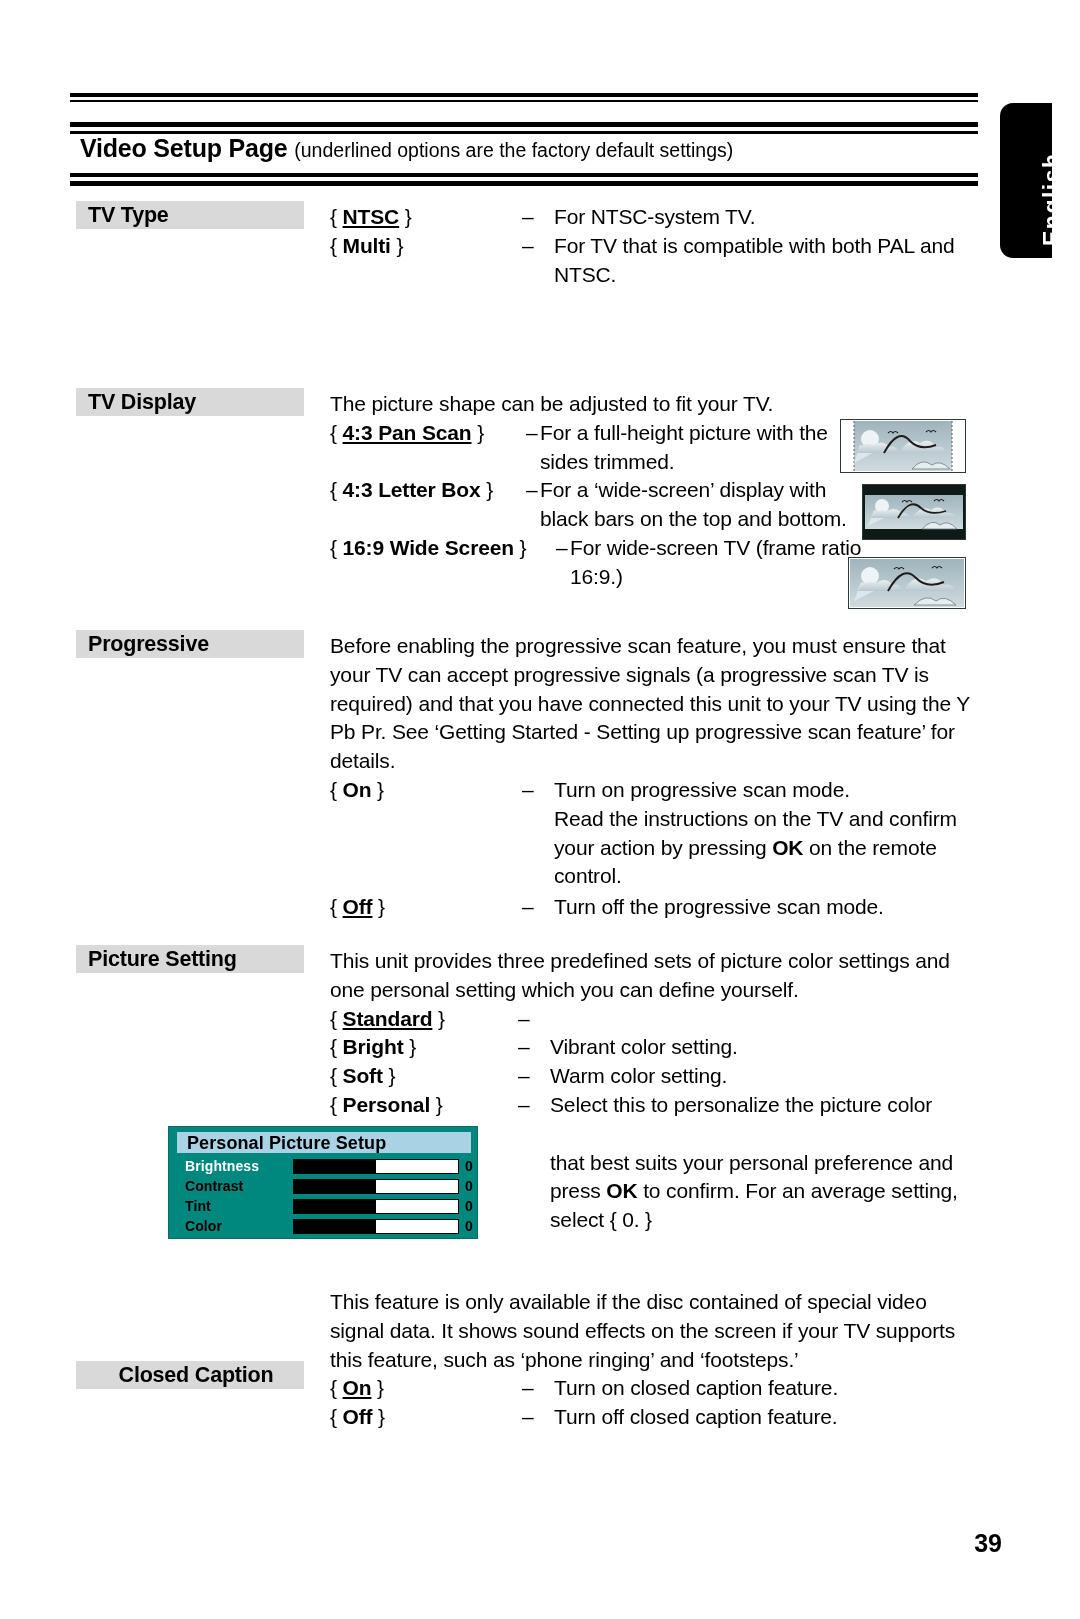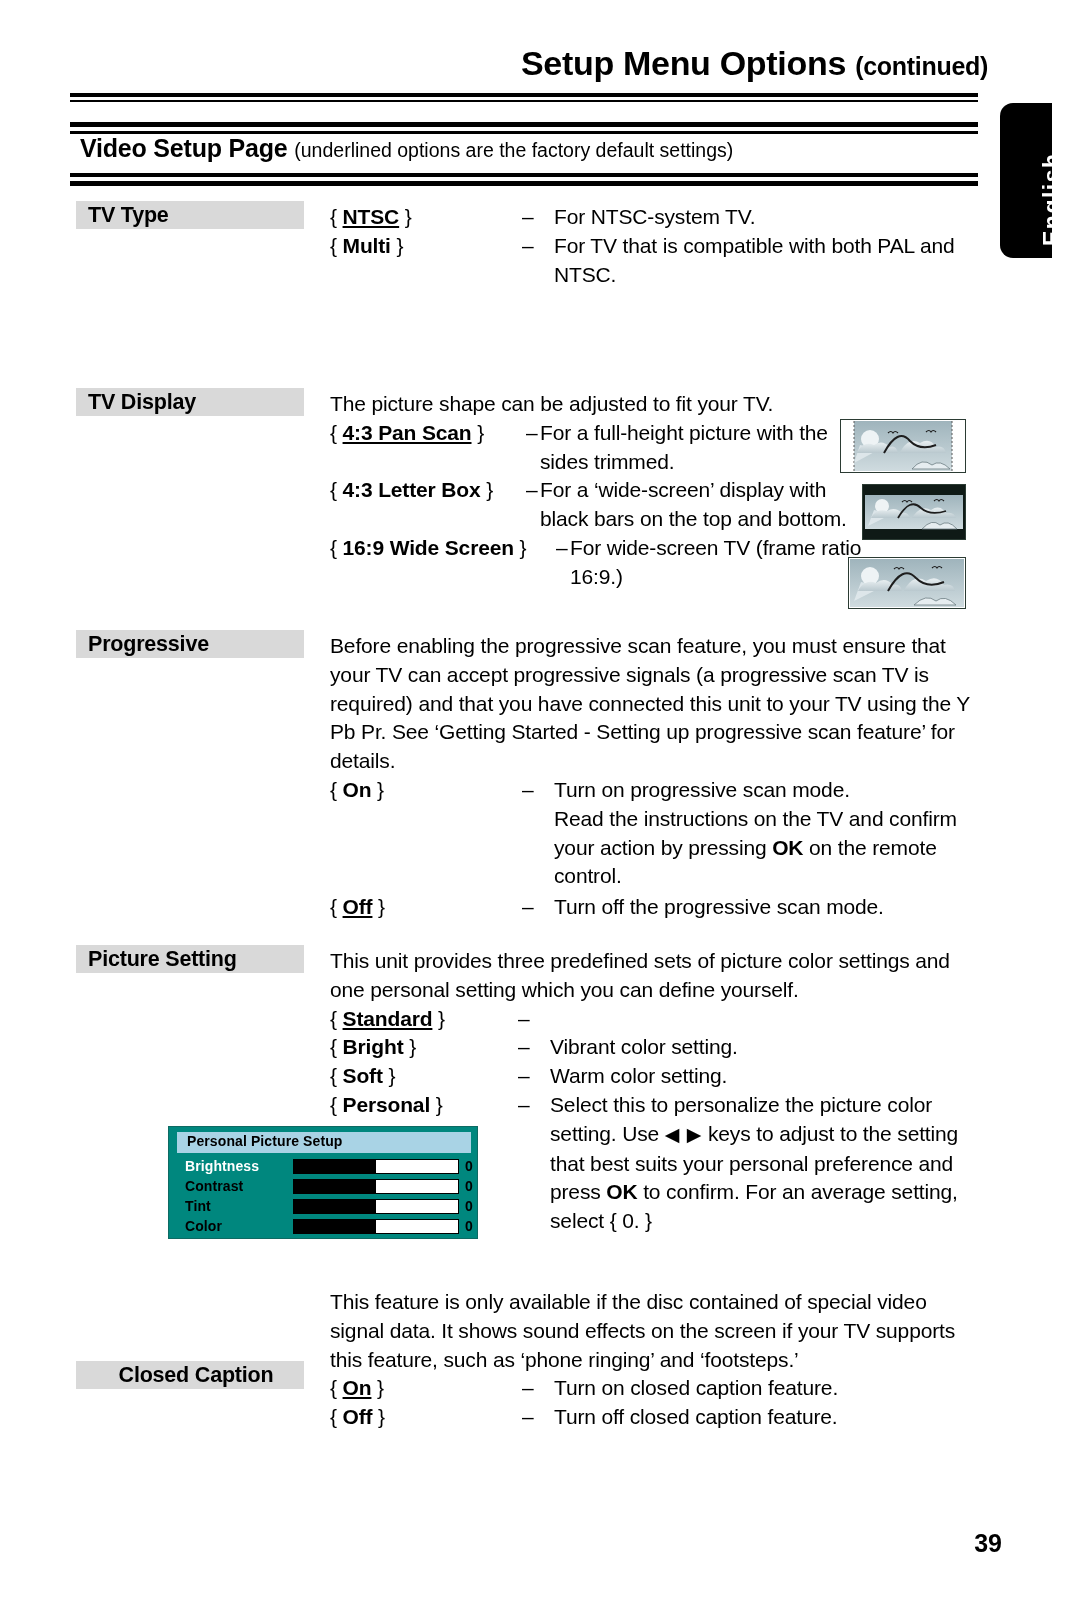--- a/index.html
+++ b/index.html
@@ -92,21 +92,21 @@
   
   .osd {
     position:absolute; left:168px; top:1126px;
     width:310px; height:113px;
     background:#00877e;
     border:1px solid #0e6a63;
   }
   .osd-title {
     position:absolute; left:8px; top:5px; width:294px; height:21px;
     background:#a9d3e5;
-    color:#000; font-size:14px; font-weight:bold;
+    color:#000; font-size:18px; font-weight:bold;
     padding:1px 0 0 10px;
     letter-spacing:0.1px;
   }
   .osd-row { position:absolute; left:8px; width:294px; height:20px; }
   .osd-row .rlabel {
     position:absolute; left:8px; top:1px;
     font-size:14px; font-weight:bold; letter-spacing:0.1px;
   }
   .osd-row.sel .rlabel { color:#ffffff; }
   .osd-row .rlabel.dark { color:#000000; }
@@ -129,24 +129,20 @@
     position:absolute; right:78px; top:1529px;
     font-size:25px; font-weight:bold;
   }
   .arrowg { font-size:19px; letter-spacing:1px; }
 </style>
 </head>
 <body>
 
 <div class="page">
 
-  <div class="header-title">
-    <span>Setup Menu Options</span>
-    <span class="cont">(continued)</span>
-  </div>
   <div class="rule rule-a"></div>
   <div class="rule rule-b"></div>
 
   <div class="rule rule-c"></div>
   <div class="rule rule-d"></div>
 
   <div class="section-head">
     <span>Video Setup Page</span>
     <span class="sub">(underlined options are the factory default settings)</span>
   </div>
@@ -301,21 +297,20 @@
       <div class="desc">Warm color setting.</div>
     </div>
     <div class="optrow">
       <div class="opt" style="width:188px;">{&nbsp;<b>Personal</b>&nbsp;}</div>
       <div class="dash" style="width:32px;">–</div>
       <div class="desc">Select this to personalize the picture color</div>
     </div>
     <div class="optrow">
       <div class="opt" style="width:188px;">&nbsp;</div>
         <div class="dash" style="width:32px;">&nbsp;</div>
-      <div class="desc"><span>setting. Use </span><span class="arrowg">◀ ▶</span><span> keys to adjust to the setting</span></div>
     </div>
     <div class="optrow">
       <div class="opt" style="width:188px;">&nbsp;</div>
         <div class="dash" style="width:32px;">&nbsp;</div>
       <div class="desc">that best suits your personal preference and</div>
     </div>
     <div class="optrow">
       <div class="opt" style="width:188px;">&nbsp;</div>
         <div class="dash" style="width:32px;">&nbsp;</div>
       <div class="desc"><span>press </span><b>OK</b><span> to confirm.  For an average setting,</span></div>

